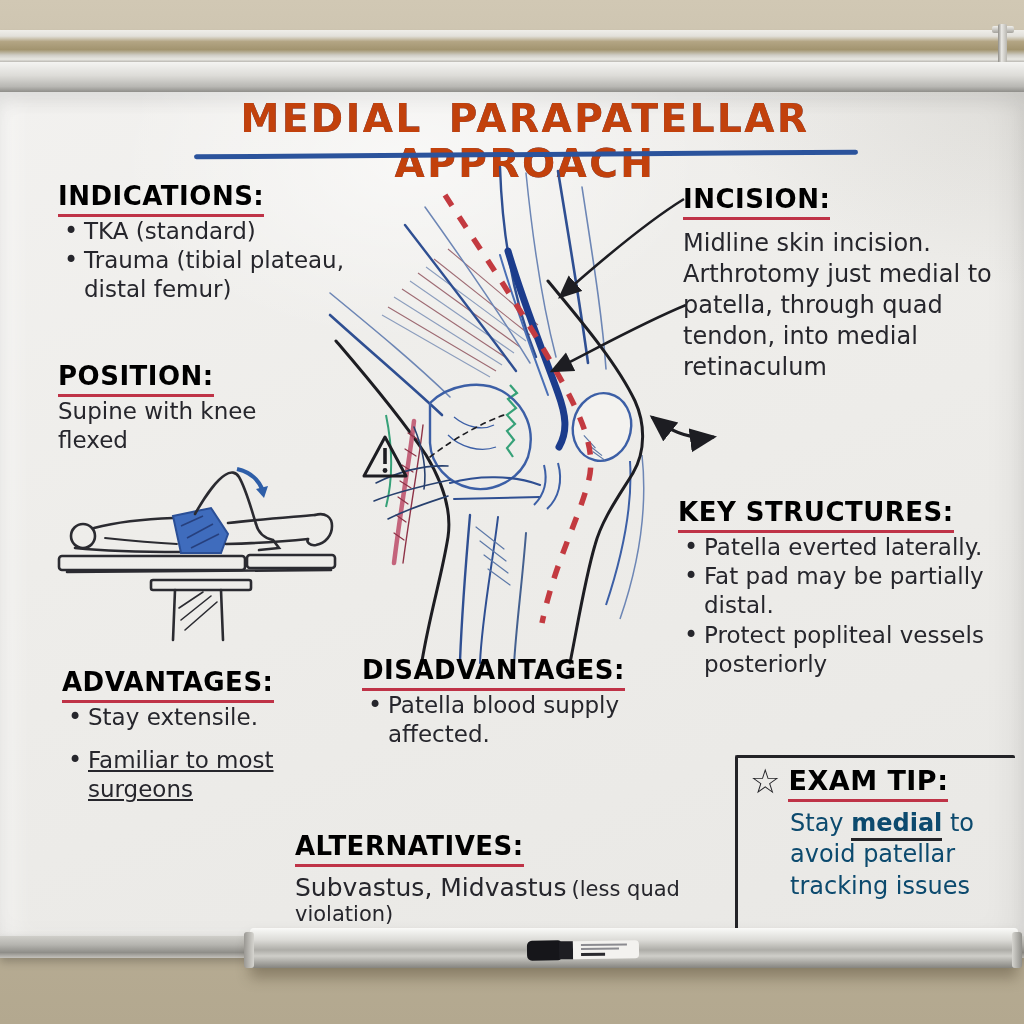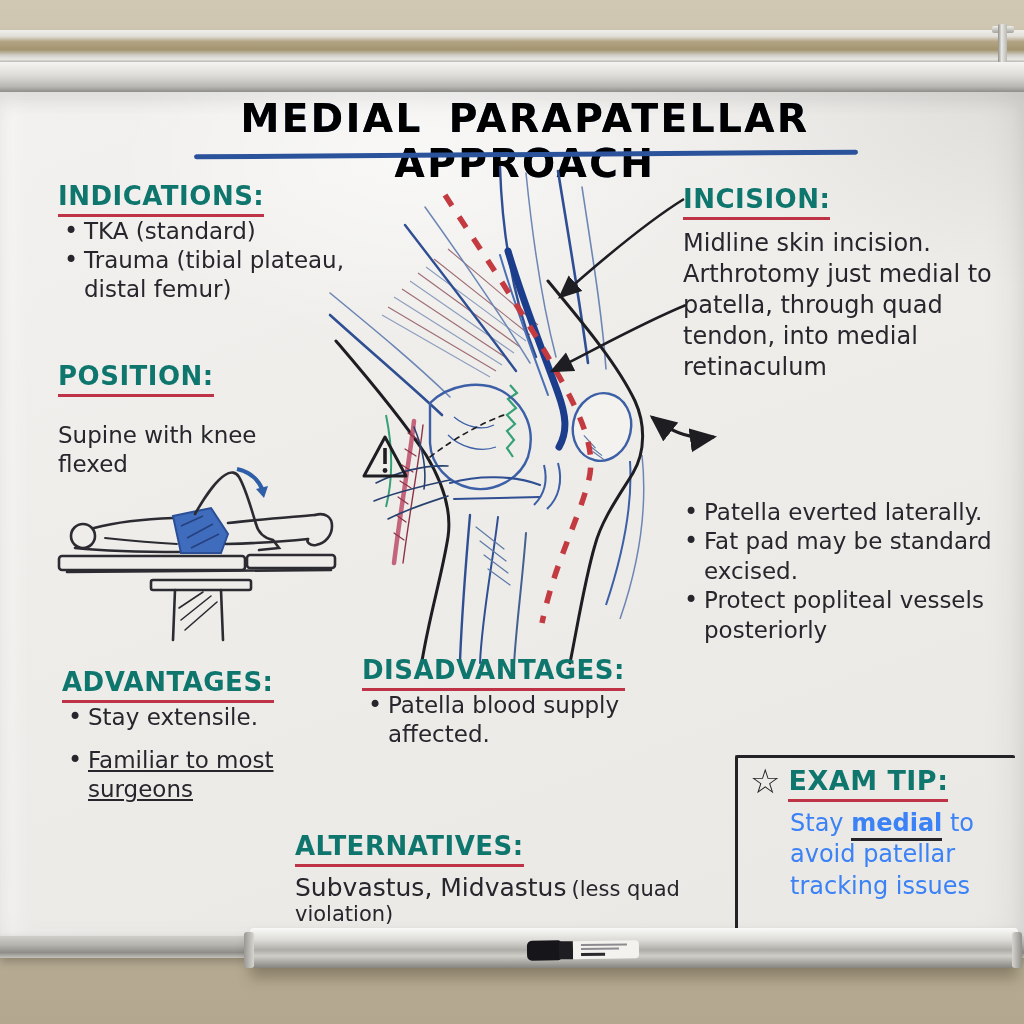--- a/index.html
+++ b/index.html
@@ -39,37 +39,37 @@
     background:linear-gradient(90deg,#9a9893,#d6d5d0);}
   .tray::after{content:"";position:absolute;right:-4px;top:4px;width:10px;height:36px;border-radius:3px;
     background:linear-gradient(90deg,#d6d5d0,#908f8a);}
   .marker{position:absolute;left:527px;top:940px;width:112px;height:20px;transform:rotate(-.8deg);}
   .marker .cap{position:absolute;left:0;top:0;width:34px;height:20px;border-radius:5px 3px 3px 5px;background:#16161a;}
   .marker .body{position:absolute;left:32px;top:1px;width:14px;height:18px;background:#1d1d22;}
   .marker .label{position:absolute;left:46px;top:1px;width:66px;height:18px;border-radius:0 4px 4px 0;background:#f3f2ef;overflow:hidden;}
   .marker .label i{position:absolute;left:8px;height:2px;background:#8b8b90;display:block;}
   
   .sec{position:absolute;color:#26262c;}
-  .h{display:inline-block;font-weight:bold;font-size:26px;letter-spacing:.5px;color:#0f766e;
+  .h{display:inline-block;font-weight:bold;font-size:26px;letter-spacing:.5px;color:#000000;
      border-bottom:3px solid #bf3347;padding-bottom:3px;line-height:1.1;}
   .body-t{font-size:23px;line-height:1.3;}
   .li{position:relative;padding-left:26px;font-size:23px;line-height:1.28;}
   .li .bullet{position:absolute;left:6px;top:-1px;}
   .li .bullet::before{content:"•";font-size:24px;}
   .title-wrap{position:absolute;left:180px;top:96px;width:690px;text-align:center;}
-  .title{font-size:39px;font-weight:bold;letter-spacing:2.5px;word-spacing:10px;color:#000000;
+  .title{font-size:39px;font-weight:bold;letter-spacing:2.5px;word-spacing:10px;color:#c2410c;
          text-shadow:0 0 .6px #2d4f94;}
   .title-underline{position:absolute;left:14px;top:56px;width:664px;height:5px;background:#2b539c;
          border-radius:3px;transform:rotate(-.4deg);}
   
   .exam-tip{position:absolute;left:735px;top:755px;width:280px;height:178px;
     border-top:3px solid #232327;border-left:3px solid #232327;border-radius:2px;padding:8px 0 0 12px;box-sizing:border-box;}
   .tip-head-row{display:flex;align-items:flex-start;gap:8px;}
   .star{font-size:34px;line-height:1;color:#232327;margin-top:-2px;}
-  .tip-text{margin:6px 0 0 40px;width:212px;font-size:24px;line-height:1.32;color:#3b82f6;}
+  .tip-text{margin:6px 0 0 40px;width:212px;font-size:24px;line-height:1.32;color:#0c4a6e;}
   .emph{font-weight:bold;border-bottom:3px solid #232327;padding-bottom:1px;}
   .alt-main{font-size:25px;}
   .alt-paren{font-size:21px;}
   svg{position:absolute;overflow:visible;}
   .noi{pointer-events:none;}
 </style>
 </head>
 <body>
 
 <div class="map-rail"></div>
@@ -87,21 +87,21 @@
 </div>
 
 <div class="sec" style="left:58px;top:182px;width:330px;">
   <span class="h">INDICATIONS:</span>
   <div class="li"><span class="bullet"></span><span>TKA (standard)</span></div>
   <div class="li" style="width:300px;"><span class="bullet"></span><span>Trauma (tibial plateau, distal femur)</span></div>
 </div>
 
 <div class="sec" style="left:58px;top:362px;width:280px;">
   <span class="h">POSITION:</span>
-  <div class="body-t" style="margin-top:24px;width:240px;">Supine with knee flexed</div>
+  <div class="body-t" style="margin-top:0;width:240px;">Supine with knee flexed</div>
 </div>
 
 <svg viewBox="0 0 300 175" style="left:45px;top:468px;width:300px;height:175px;" class="noi">
   <g stroke="#2b2b31" stroke-width="2.6" fill="none" stroke-linecap="round">
 
     <rect x="14" y="88" width="186" height="14" rx="3"></rect>
     <rect x="202" y="87" width="88" height="13" rx="3"></rect>
     <path d="M 22,104 L 286,102"></path>
     <rect x="106" y="112" width="100" height="10" rx="2"></rect>
     <path d="M 130,122 L 128,172 M 176,122 L 178,172"></path>
@@ -221,22 +221,23 @@
   <path d="M 356,140 C 312,158 266,184 222,206" stroke="#1d1d22" stroke-width="2.6" fill="none" marker-end="url(#ah)"></path>
   <path d="M 322,252 C 342,268 362,275 384,272" stroke="#1d1d22" stroke-width="3" fill="none" marker-start="url(#ah)" marker-end="url(#ah)"></path>
 </svg>
 
 <div class="sec" style="left:683px;top:185px;width:332px;">
   <span class="h">INCISION:</span>
   <div class="body-t" style="margin-top:8px;font-size:24px;">Midline skin incision. Arthrotomy just medial to patella, through quad tendon, into medial retinaculum</div>
 </div>
 
 <div class="sec" style="left:678px;top:498px;width:345px;">
+  <span class="h">KEY STRUCTURES:</span>
   <div class="li"><span class="bullet"></span><span>Patella everted laterally.</span></div>
-  <div class="li"><span class="bullet"></span><span>Fat pad may be standard excised.</span></div>
+  <div class="li"><span class="bullet"></span><span>Fat pad may be partially distal.</span></div>
   <div class="li"><span class="bullet"></span><span>Protect popliteal vessels posteriorly</span></div>
 </div>
 
 <div class="sec" style="left:62px;top:668px;width:280px;">
   <span class="h">ADVANTAGES:</span>
   <div class="li"><span class="bullet"></span><span>Stay extensile.</span></div>
   <div class="li" style="width:230px;margin-top:14px;text-decoration:underline;"><span class="bullet"></span><span>Familiar to most surgeons</span></div>
 </div>
 
 <div class="sec" style="left:362px;top:656px;width:340px;">

